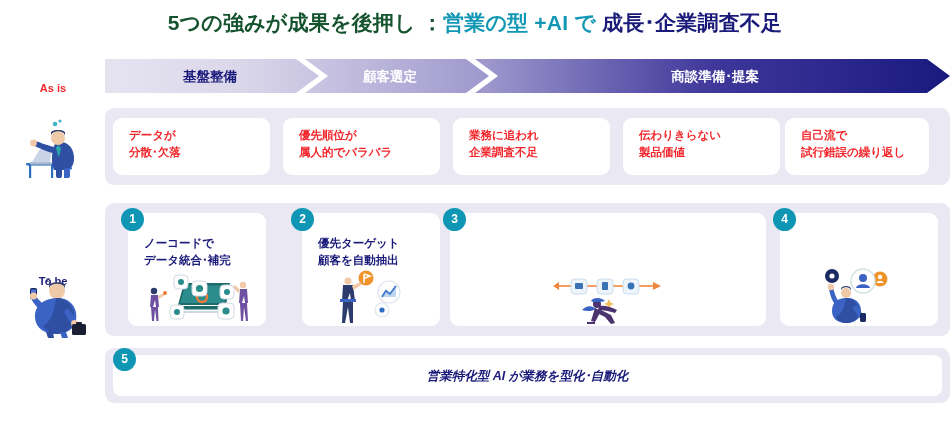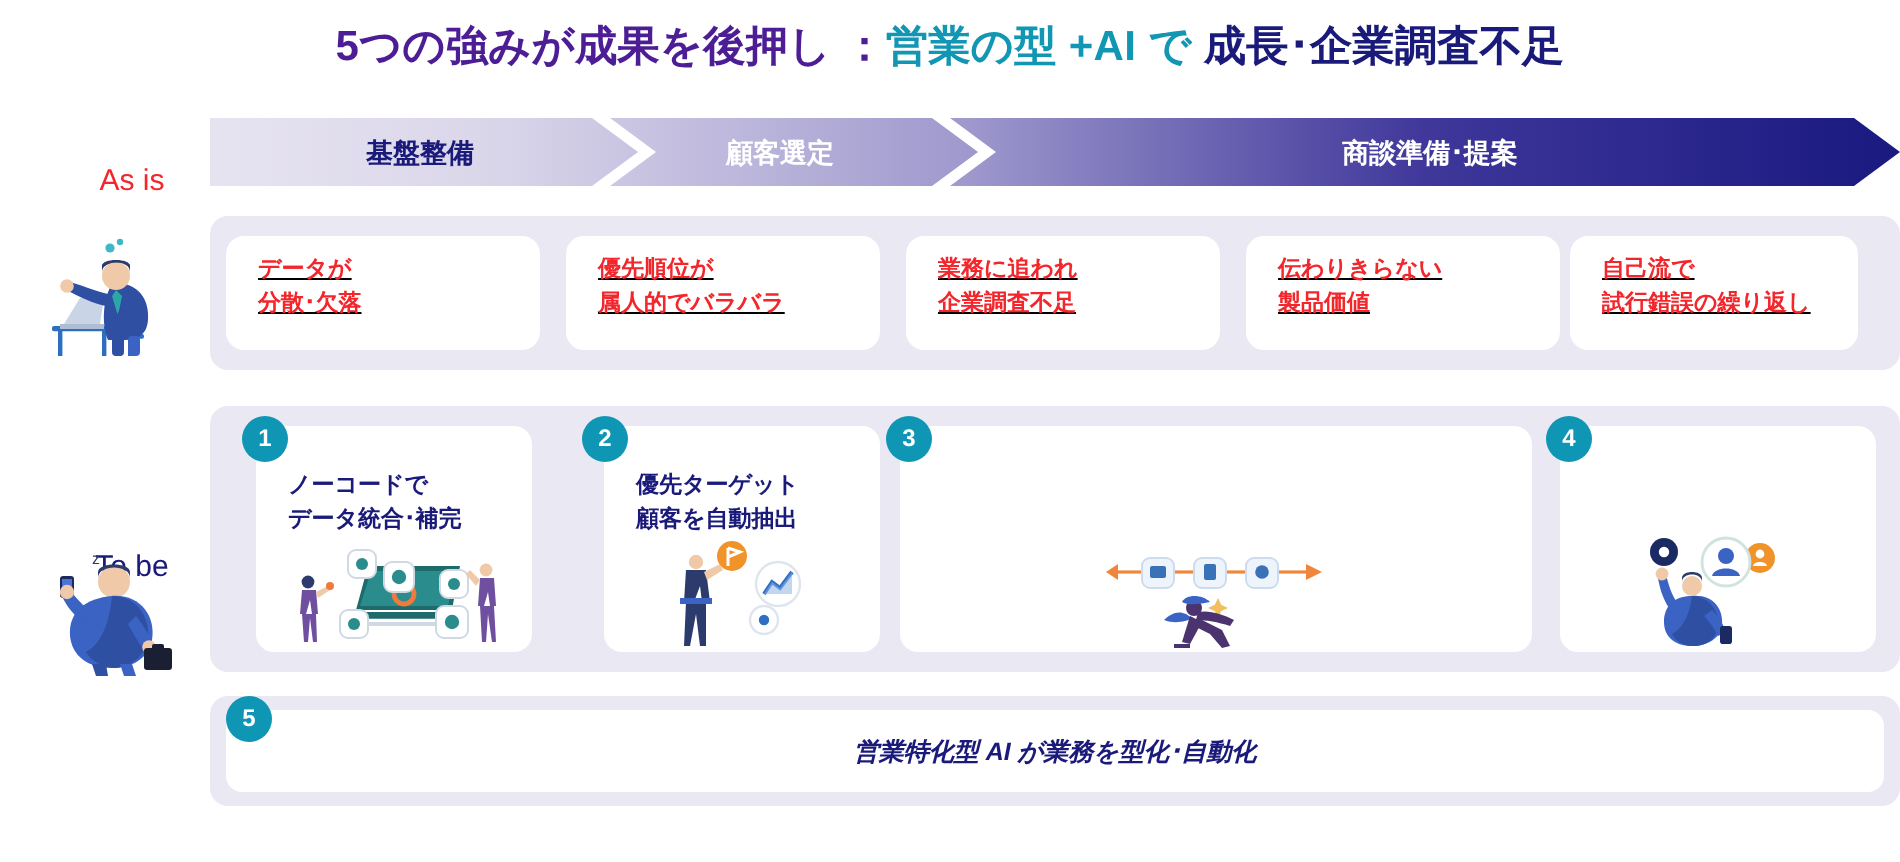--- a/index.html
+++ b/index.html
@@ -20,32 +20,32 @@
   #title {
     position: absolute;
     left: 0; top: 9px;
     width: 950px;
     text-align: center;
     font-size: 21px;
     font-weight: bold;
     letter-spacing: 0.2px;
     white-space: nowrap;
   }
-  #title .seg-dark  { color: #4c1d95; }
+  #title .seg-dark  { color: #14532d; }
   #title .seg-teal  { color: #1197b4; }
   #title .seg-navy2 { color: #1a1a7a; }
 
   
   .rail-label {
     position: absolute;
-    font-size: 15px;
-    font-weight: normal;
+    font-size: 11px;
+    font-weight: bold;
     text-align: center;
     width: 100px;
-    left: 16px;
+    left: 3px;
   }
   #asis-label { top: 82px; color: #f2262b; }
   #tobe-label { top: 243px; color: #1a1a7a; margin-top: 32px; }
 
   .rail-illus { position: absolute; left: 18px; }
   #asis-illus { top: 118px; }
   #tobe-illus { top: 272px; }
 
   
   #banner {
@@ -63,21 +63,20 @@
   #asis-panel { left: 105px; top: 108px; width: 845px; height: 77px; }
   #tobe-panel { left: 105px; top: 203px; width: 845px; height: 133px; }
   #sum-panel  { left: 105px; top: 348px; width: 845px; height: 55px; }
 
   
   .card {
     position: absolute;
     background: #ffffff;
     border-radius: 9px;
     box-sizing: border-box;
-    text-decoration: underline;
   }
   .asis-card {
     top: 118px; height: 57px;
     padding: 9px 0 0 16px;
   }
   .asis-card .txt {
     color: #f2262b;
     font-size: 11.5px;
     font-weight: bold;
     line-height: 1.45;

